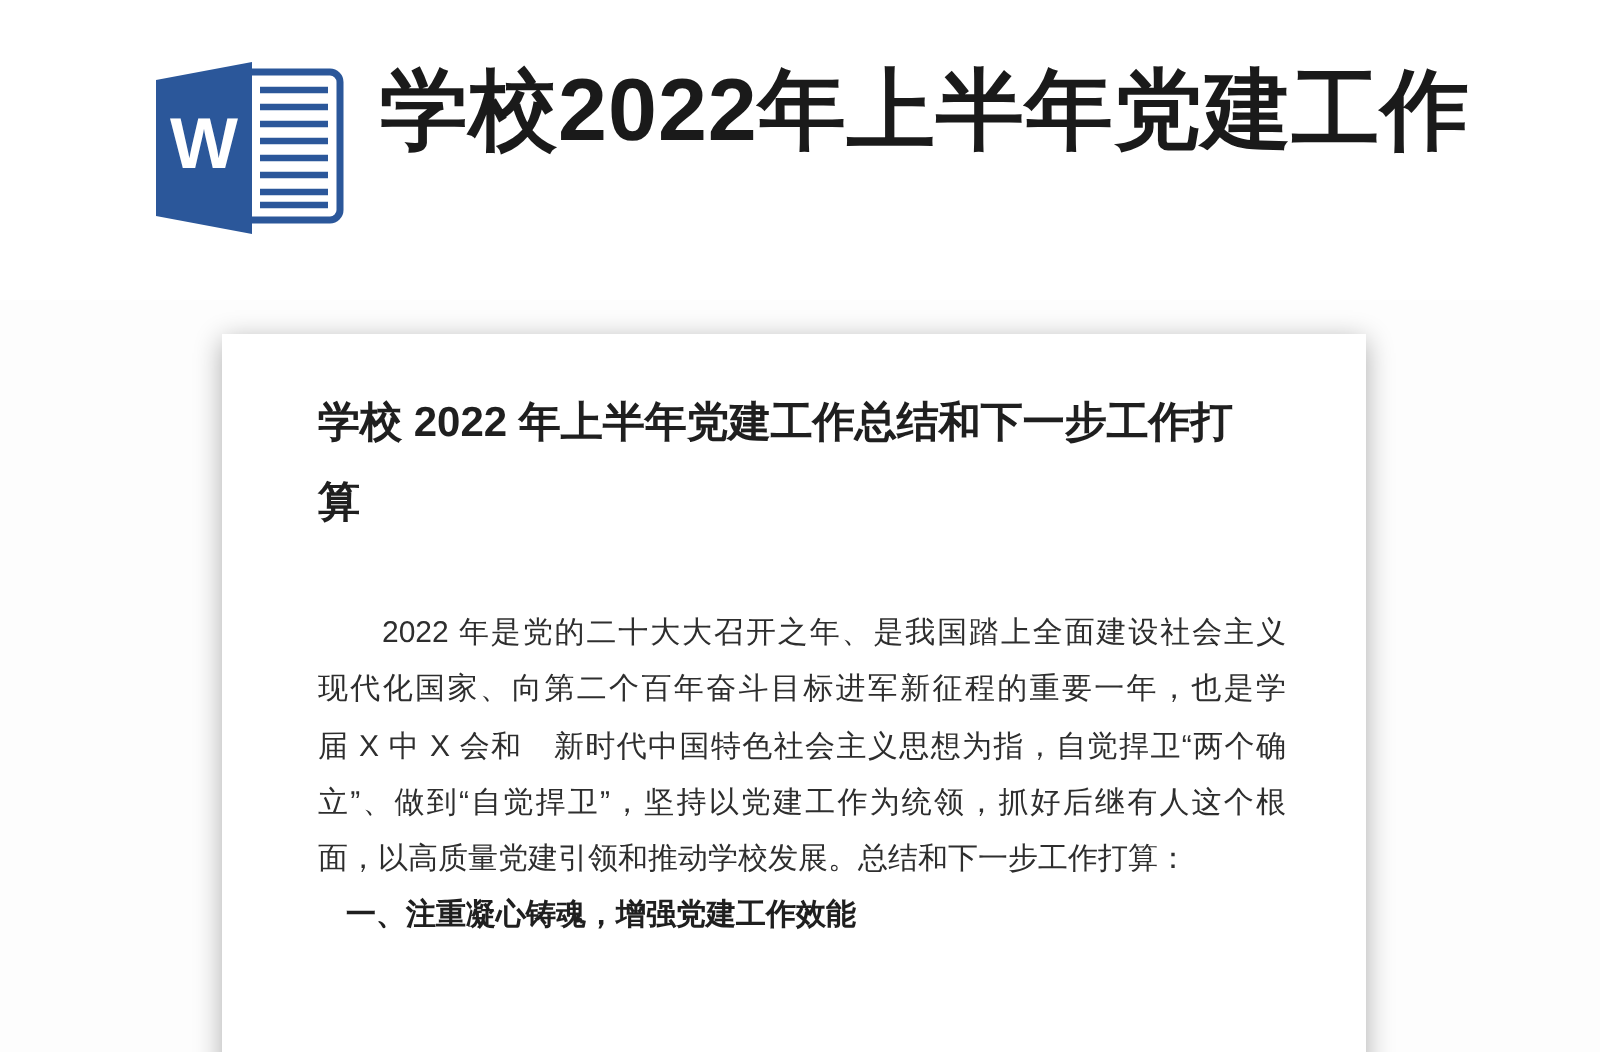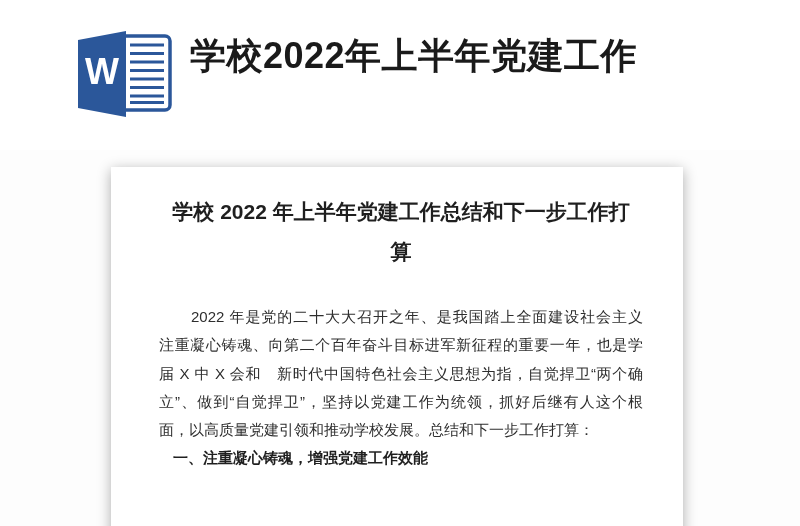--- a/index.html
+++ b/index.html
@@ -13,34 +13,34 @@
   
   .header { position: absolute; left: 0; top: 0; width: 800px; height: 150px; background: #ffffff; }
   .wicon { position: absolute; left: 78px; top: 31px; width: 94px; height: 86px; }
   .wicon svg { position: absolute; left: 0; top: 0; }
   .wletter {
     position: absolute; left: 0; top: 23px; width: 48px;
     text-align: center; color: #ffffff; font-weight: 700; font-size: 36px; line-height: 36px;
   }
   .htitle {
     position: absolute; left: 190px; top: 33px;
-    font-size: 36px; line-height: 46px; font-weight: 700; color: #1a1a1a;
+    font-size: 44px; line-height: 46px; font-weight: 700; color: #1a1a1a;
     letter-spacing: 0.5px; white-space: nowrap;
   }
 
   
   .page {
     position: absolute; left: 111px; top: 167px; width: 572px; height: 640px;
     background: #ffffff; box-sizing: border-box;
     padding: 0 40px 0 48px;
     box-shadow: 0 3px 13px rgba(0,0,0,0.32);
   }
   .dtitle {
     margin-top: 25px;
-    text-align: center; font-weight: 700; color: #1f1f1f;
+    text-align: left; font-weight: 700; color: #1f1f1f;
     font-size: 21px; line-height: 40px;
   }
   .dbody {
     margin-top: 31px;
     font-size: 15px; line-height: 28.3px; color: #2e2e2e;
   }
   .bline { text-align: justify; }
   .jlast { text-align-last: justify; }
   .ind  { text-indent: 32px; }
   .heading { font-weight: 700; padding-left: 14px; color: #1f1f1f; }
@@ -76,21 +76,21 @@
     </div>
   </div>
 
   <div class="page">
     <div class="dtitle">
       <div>学校 2022 年上半年党建工作总结和下一步工作打</div>
       <div>算</div>
     </div>
     <div class="dbody">
       <div class="bline jlast ind">2022 年是党的二十大大召开之年、是我国踏上全面建设社会主义</div>
-      <div class="bline jlast">注重凝心铸魂、向第二个百年奋斗目标进军新征程的重要一年，也是学</div>
+      <div class="bline jlast">现代化国家、向第二个百年奋斗目标进军新征程的重要一年，也是学</div>
       <div class="bline jlast">届 X 中 X 会和　新时代中国特色社会主义思想为指，自觉捍卫“两个确</div>
       <div class="bline jlast">立”、做到“自觉捍卫”，坚持以党建工作为统领，抓好后继有人这个根</div>
       <div class="bline">面，以高质量党建引领和推动学校发展。总结和下一步工作打算：</div>
       <div class="bline heading">一、注重凝心铸魂，增强党建工作效能</div>
     </div>
   </div>
 
 </div>
 
 </body></html>

